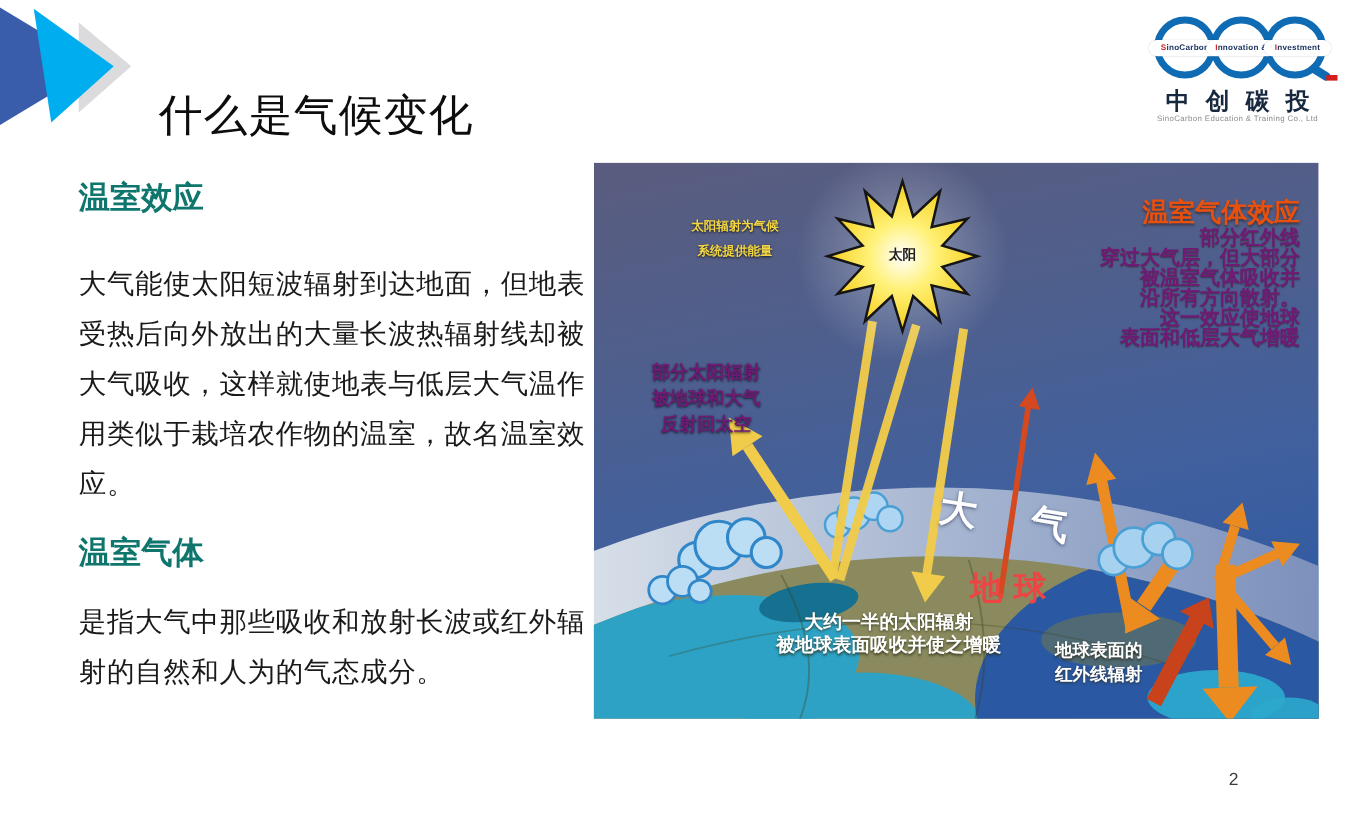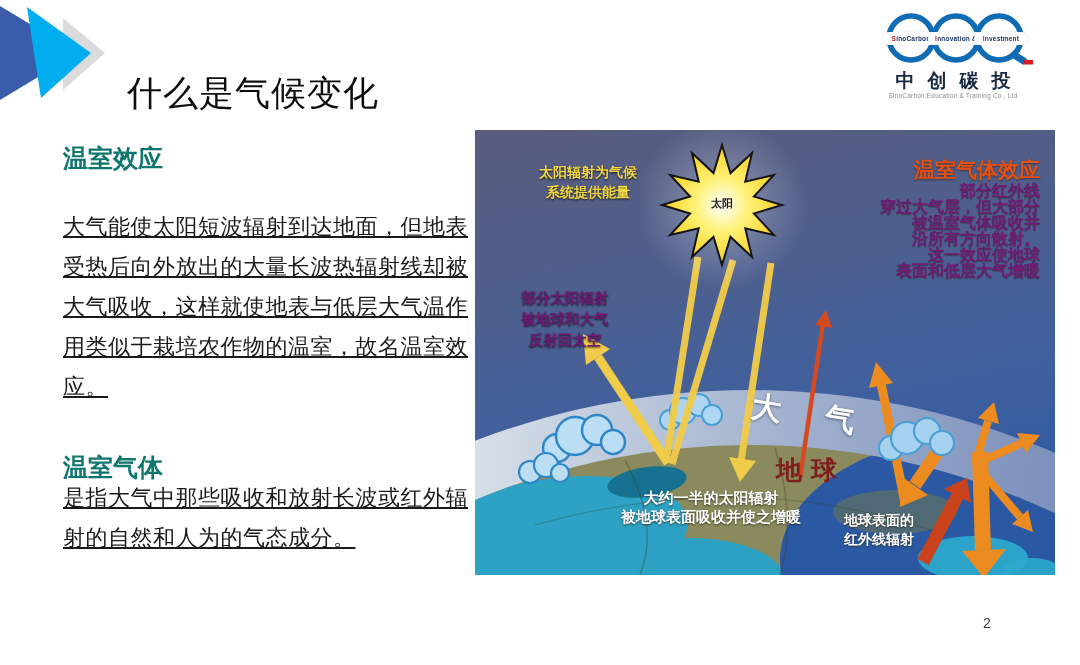--- a/index.html
+++ b/index.html
@@ -6,54 +6,54 @@
   body{font-family:"Liberation Sans","DejaVu Sans",sans-serif;}
   .slide{position:relative;width:1080px;height:665px;background:#ffffff;overflow:hidden;}
 
   
   .chevrons{position:absolute;left:0;top:0;}
 
   
   .title{position:absolute;left:127px;top:70px;margin:0;font-size:35px;line-height:46px;
          font-weight:400;color:#0d0d0d;letter-spacing:1px;}
   .sec-head{position:absolute;left:63px;margin:0;font-size:25px;line-height:30px;font-weight:900;color:#0f766e;}
-  .sec-head.h1{top:143px;} .sec-head.h2{top:452px;}
+  .sec-head.h1{top:143px;} .sec-head.h2{top:427px;}
   .sec-body{position:absolute;left:63px;margin:0;width:430px;font-size:22px;line-height:40px;
-            color:#1a1a1a;white-space:pre-line;letter-spacing:0.5px;text-decoration:underline;}
+            color:#1a1a1a;white-space:pre-line;letter-spacing:0.5px;}
   .sec-body.b1{top:207px;} .sec-body.b2{top:478px;}
 
   
-  .logo{position:absolute;left:868px;top:8px;width:170px;height:100px;}
+  .logo{position:absolute;left:905px;top:8px;width:170px;height:100px;}
   .logo svg{position:absolute;left:0;top:0;}
   .ring-pill{position:absolute;top:24px;height:13px;background:#ffffff;border-radius:7px;
              font-size:6.5px;font-weight:bold;color:#16305e;text-align:center;line-height:13px;
              letter-spacing:0.2px;box-shadow:0 0 1px rgba(0,0,0,.25);}
   .ring-pill::first-letter{color:#d31f1f;}
   .pill1{left:14px;width:58px;} .pill2{left:60px;width:56px;} .pill3{left:106px;width:54px;}
   .logo-cn{position:absolute;left:0;top:60px;width:170px;text-align:center;font-size:19px;
            font-weight:900;color:#17283f;letter-spacing:13px;text-indent:13px;}
   .logo-sub{position:absolute;left:0;top:84px;width:170px;text-align:center;font-size:6.3px;
             color:#8a8a8a;letter-spacing:0.3px;}
 
   
   .diagram{position:absolute;left:475px;top:130px;width:580px;height:445px;overflow:hidden;}
   .diagram svg{position:absolute;left:0;top:0;}
   .dlabel{position:absolute;white-space:pre-line;font-weight:bold;}
-  .lbl-solar{left:33px;top:32px;width:160px;text-align:center;font-size:14px;line-height:20px;
+  .lbl-solar{left:33px;top:42px;width:160px;text-align:center;font-size:10px;line-height:20px;
              color:#f2d644;text-shadow:0 1px 2px rgba(0,0,0,.8);}
   .lbl-sun{left:207px;top:66px;width:80px;text-align:center;font-size:11px;color:#1b1b1b;}
   .lbl-ghg-title{right:15px;top:26px;text-align:right;font-size:21px;color:#e8500e;
                  text-shadow:0 1px 2px rgba(40,20,10,.55);}
   .lbl-ghg-body{right:15px;top:53px;text-align:right;font-size:16px;line-height:16px;color:#701a75;
                 text-shadow:0 1px 1px rgba(40,20,10,.5);}
   .lbl-reflect{left:25px;top:158px;width:130px;text-align:center;font-size:14.5px;line-height:21px;
                color:#701a75;text-shadow:0 1px 2px rgba(0,0,0,.75);}
   .lbl-atmo{left:280px;top:256px;font-size:30px;color:#ffffff;letter-spacing:44px;
             transform:rotate(9deg);transform-origin:left top;text-shadow:0 1px 3px rgba(30,40,70,.6);}
-  .lbl-earth{left:301px;top:323px;font-size:26px;color:#7f1d1d;letter-spacing:9px;}
+  .lbl-earth{left:301px;top:323px;font-size:26px;color:#ef4444;letter-spacing:9px;}
   .lbl-absorbed{left:141px;top:358px;width:190px;text-align:center;font-size:15px;line-height:19px;
                 color:#ffffff;text-shadow:0 1px 2px rgba(40,40,20,.8);}
   .lbl-infrared{left:360px;top:381px;width:88px;text-align:center;font-size:14px;line-height:19px;
                 color:#ffffff;text-shadow:0 1px 2px rgba(40,40,20,.8);}
 
   .page-number{position:absolute;left:983px;top:615px;font-size:14px;color:#3c3c3c;}
 </style>
 </head>
 <body>
 

